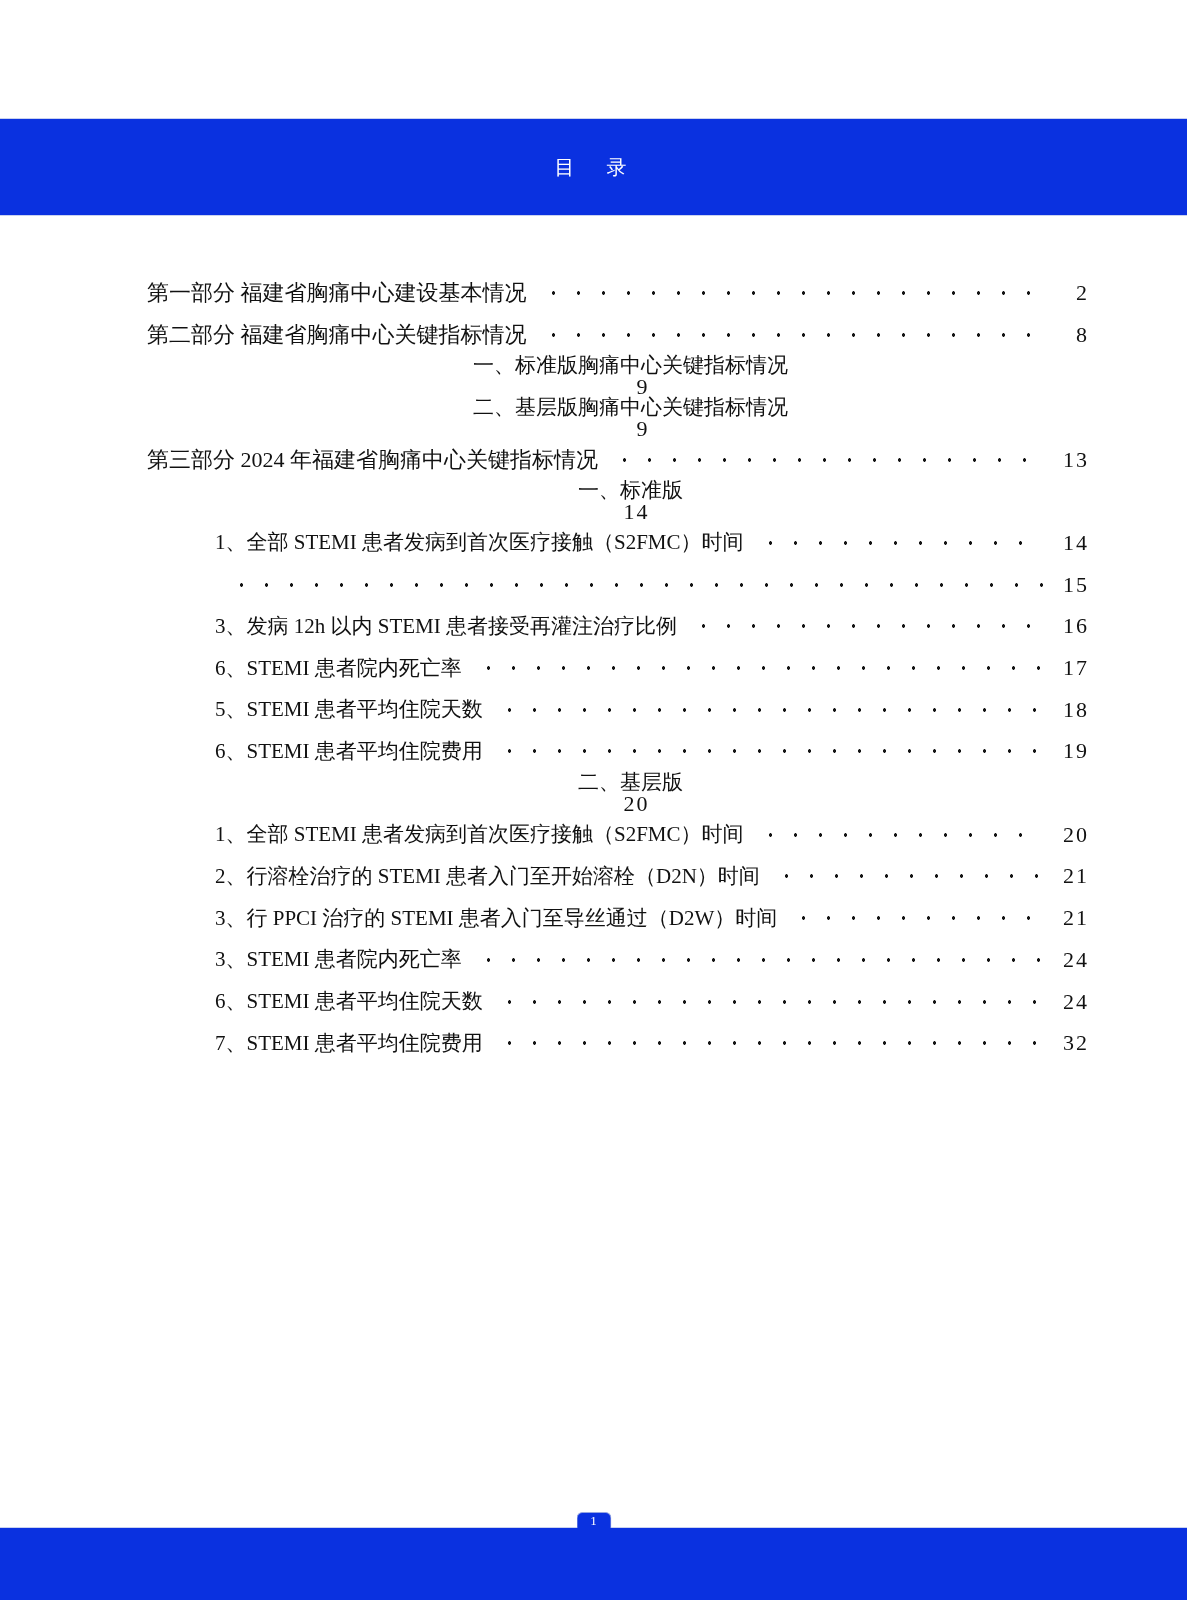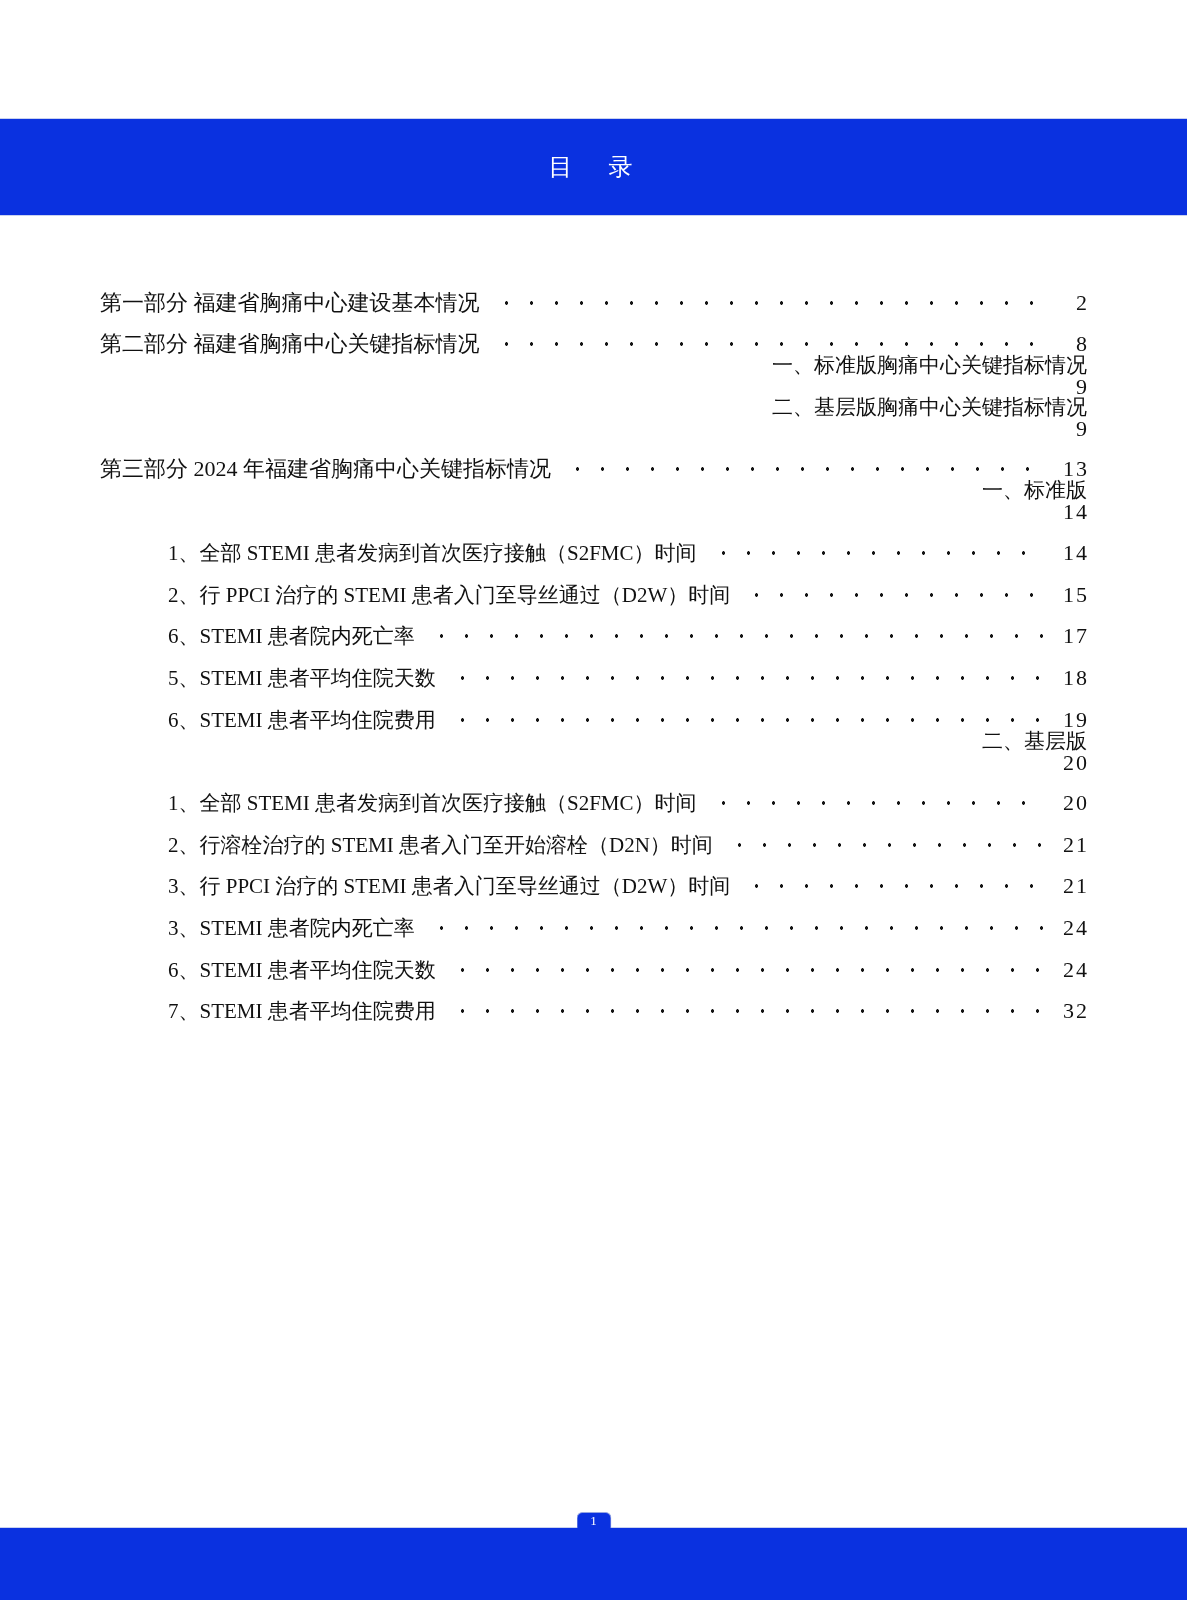--- a/index.html
+++ b/index.html
@@ -18,31 +18,31 @@
 
   
   .band-top{
     position:absolute;left:0;top:118px;width:1187px;height:98px;
     background:var(--band-blue);
     border-top:1px solid var(--band-edge);
     border-bottom:1px solid var(--band-edge);
     display:flex;align-items:center;justify-content:center;
   }
   .band-title{
-    color:#ffffff;font-size:24px;letter-spacing:6px;
+    color:#ffffff;font-size:20px;letter-spacing:6px;
     font-weight:normal;white-space:pre;
   }
 
   
   .toc{
     position:absolute;left:100px;top:272px;width:987px;
   }
   .toc-row{
-    display:flex;align-items:flex-end;height:41.7px;
-    font-size:21px;line-height:1;cursor:default;
+    display:flex;align-items:center;height:41.7px;
+    font-size:21px;line-height:1;cursor:default;margin-left:47px;
   }
   .toc-row.l1{font-size:22px;}
   .toc-row.l2{padding-left:27px;flex-direction:column;}
   .toc-row.l3{padding-left:68px;}
   .toc-text{white-space:nowrap;}
   .toc-dots{
     flex:1;min-width:18px;height:22px;
     margin:0 10px 0 14px;
     background-image:radial-gradient(circle at center,#141414 1.6px,rgba(0,0,0,0) 1.9px);
     background-size:25px 100%;
@@ -108,23 +108,27 @@
     <span class="toc-text">一、标准版</span>
     <span class="toc-dots"></span>
     <span class="toc-page">14</span>
   </div>
     <div class="toc-row l3">
     <span class="toc-text">1、全部 STEMI 患者发病到首次医疗接触（S2FMC）时间</span>
     <span class="toc-dots"></span>
     <span class="toc-page">14</span>
   </div>
     <div class="toc-row l3">
-    <span class="toc-text">2、行 PPCI 治疗的 STEMI 患者入门至导丝通过（D2W）时间</span>
     <span class="toc-dots"></span>
     <span class="toc-page">15</span>
+  </div>
+    <div class="toc-row l3">
+    <span class="toc-text">3、发病 12h 以内 STEMI 患者接受再灌注治疗比例</span>
+    <span class="toc-dots"></span>
+    <span class="toc-page">16</span>
   </div>
     <div class="toc-row l3">
     <span class="toc-text">6、STEMI 患者院内死亡率</span>
     <span class="toc-dots"></span>
     <span class="toc-page">17</span>
   </div>
     <div class="toc-row l3">
     <span class="toc-text">5、STEMI 患者平均住院天数</span>
     <span class="toc-dots"></span>
     <span class="toc-page">18</span>

